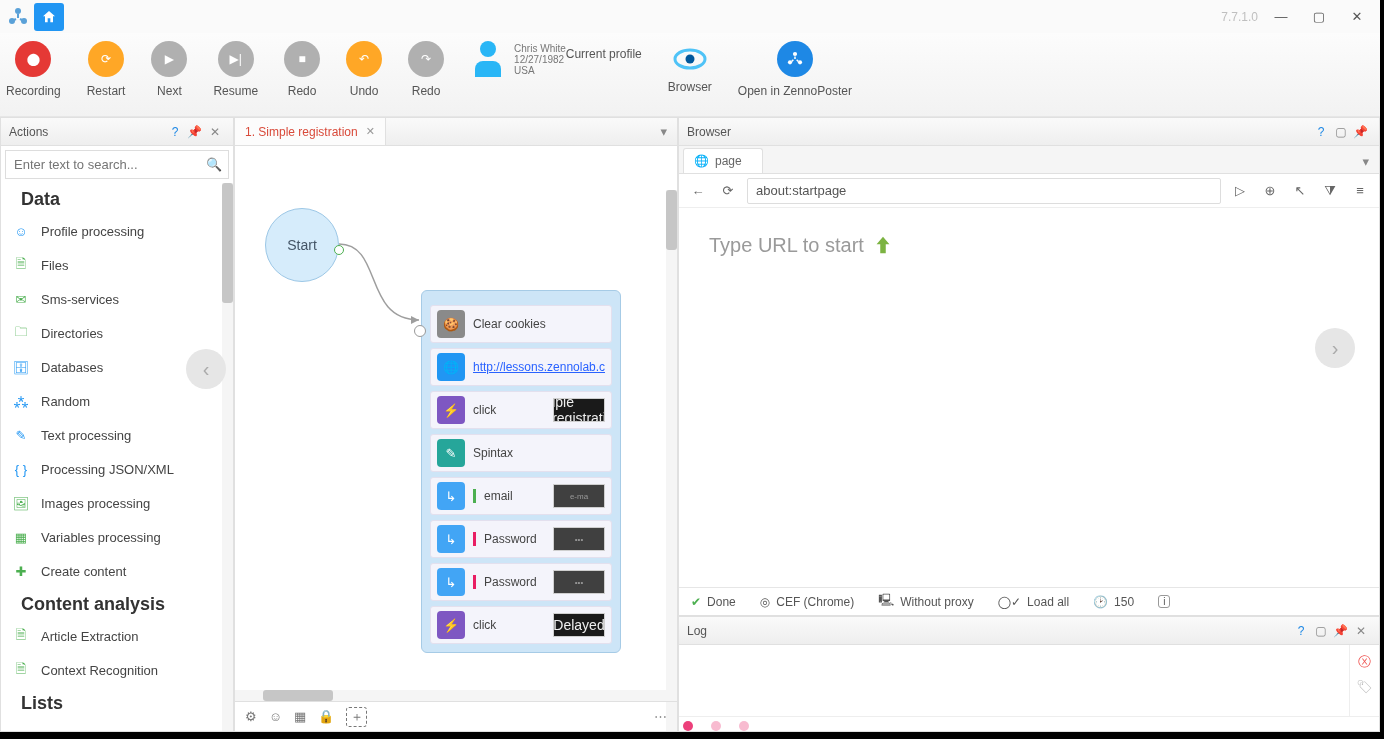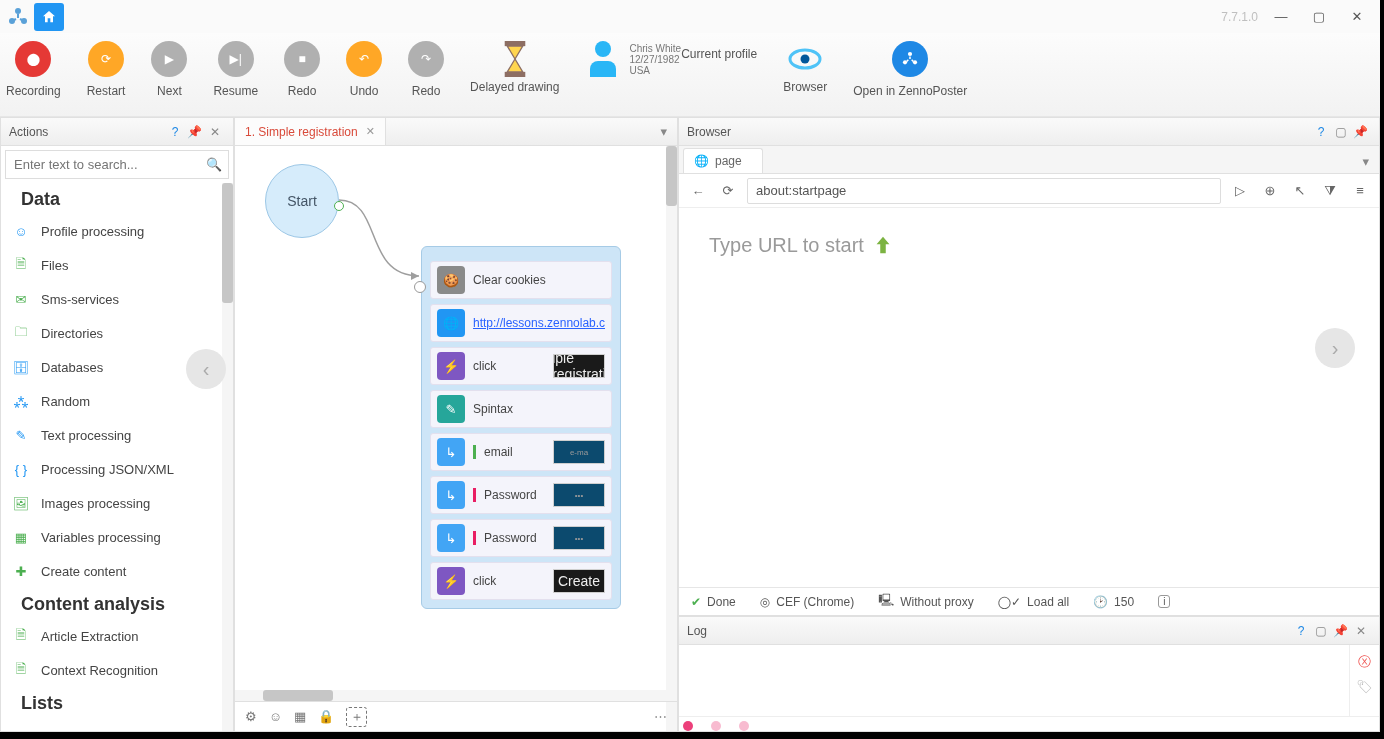--- a/index.html
+++ b/index.html
@@ -50,39 +50,39 @@
   .fake-thumb{position:absolute;right:0;top:0;width:11px;height:120px;background:#c6c6c6;border-radius:3px;}
   .nav-arrow{position:absolute;width:40px;height:40px;border-radius:50%;background:#e6e6e6;color:#aaa;display:flex;align-items:center;justify-content:center;cursor:pointer;font-size:20px;}
 
   
   .canvas-panel{flex:1; min-width:400px; position:relative;}
   .tabs{height:28px;display:flex;align-items:stretch;background:linear-gradient(#fafafa,#eee);border-bottom:1px solid #e0e0e0;}
   .tab{display:flex;align-items:center;gap:8px;padding:0 10px;border-right:1px solid #e0e0e0;background:#fcfcfc;}
   .tab span.title{color:#d94a3a;font-size:12px;}
   .tab .close{color:#999;font-size:11px;cursor:pointer;}
   .tab-carret{flex:1;display:flex;justify-content:flex-end;align-items:center;color:#888;padding-right:10px;}
-  .canvas{flex:1;position:relative;background:#fff;overflow:hidden;}
+  .canvas{flex:1;position:relative;background:#fff;overflow:hidden;margin-top:44px;}
   .canvas-scroll-v{position:absolute;right:0;top:0;width:11px;height:100%;background:#f5f5f5;}
   .canvas-scroll-v .thumb{position:absolute;top:0;width:11px;height:60px;background:#c6c6c6;border-radius:3px;}
   .canvas-scroll-h{position:absolute;left:0;bottom:30px;width:100%;height:11px;background:#f5f5f5;}
   .canvas-scroll-h .thumb{position:absolute;left:28px;width:70px;height:11px;background:#c6c6c6;border-radius:3px;}
   .canvas-footer{position:absolute;bottom:0;left:0;right:0;height:30px;border-top:1px solid #e0e0e0;display:flex;align-items:center;gap:12px;padding:0 10px;color:#777;}
   .canvas-footer .right{margin-left:auto;}
 
   .start-node{position:absolute;left:30px;top:18px;width:74px;height:74px;border-radius:50%;background:#d6ecfb;border:1px solid #9cc7e6;display:flex;align-items:center;justify-content:center;color:#456;font-size:14px;}
   .start-port{position:absolute;right:-6px;top:36px;width:10px;height:10px;border-radius:50%;border:1px solid #4caf50;background:white;}
   .spline{position:absolute;left:88px;top:50px;pointer-events:none;}
   .block-stack{position:absolute;left:186px;top:100px;width:200px;background:#cde5f7;border-radius:6px;padding:14px 8px 8px 8px;border:1px solid #a6cbe6; display:flex; flex-direction:column; gap:5px;}
   .block-stack::before{content:"";position:absolute;left:-8px;top:34px;width:10px;height:10px;border-radius:50%;border:1px solid #999;background:white;}
   .node{display:flex;align-items:center;gap:8px;background:#f4f4fb;border:1px solid #e3e0ee;border-radius:3px;padding:4px 6px;min-height:36px;}
   .node .nicon{width:28px;height:28px;border-radius:4px;display:flex;align-items:center;justify-content:center;color:white;flex-shrink:0;}
   .c-grey{background:#8a8a8a;} .c-blue{background:#2196f3;} .c-purple{background:#7e57c2;} .c-green{background:#26a69a;} .c-lblue{background:#42a5f5;}
   .node .ntxt{font-size:12px;color:#444;flex:1;overflow:hidden;}
   .node a{color:#2962ff;text-decoration:underline;font-size:12px;line-height:1.2;}
-  .thumb-box{width:52px;height:24px;border:1px solid #cfcfcf;background:#0c4a6e;font-size:8px;display:flex;align-items:center;justify-content:center;color:#999;overflow:hidden;}
+  .thumb-box{width:52px;height:24px;border:1px solid #cfcfcf;background:#404040;font-size:8px;display:flex;align-items:center;justify-content:center;color:#999;overflow:hidden;}
   .thumb-dark{background:#1a1a1a;color:#eee;font-size:14px;}
   .bar-g{width:3px;height:14px;background:#4caf50;flex-shrink:0;}
   .bar-p{width:3px;height:14px;background:#e91e63;flex-shrink:0;}
 
   
   .browser-panel{width:702px; display:flex; flex-direction:column;}
   .bp-tabs{height:28px;background:#f5f5f5;display:flex;align-items:flex-end;border-bottom:1px solid #e0e0e0;}
   .bp-tab{background:#fff;border:1px solid #e0e0e0;border-bottom:none;padding:5px 20px 5px 10px;display:flex;align-items:center;gap:6px;font-size:12px;color:#666;border-radius:3px 3px 0 0;margin-left:4px;}
   .bp-nav{height:34px;display:flex;align-items:center;gap:8px;padding:0 8px;border-bottom:1px solid #eee;}
   .bp-nav .ic{width:22px;height:22px;display:flex;align-items:center;justify-content:center;color:#666;cursor:pointer;}
@@ -149,28 +149,20 @@
       <span class="tb-label">Redo</span>
     </div>
     <div class="tb-item">
       <div class="tb-icon tb-orange">↶</div>
       <span class="tb-label">Undo</span>
     </div>
     <div class="tb-item">
       <div class="tb-icon tb-grey">↷</div>
       <span class="tb-label">Redo</span>
     </div>
-    <div class="tb-hourglass">
-      <svg width="32" height="36" viewBox="0 0 24 28">
-          <rect x="4" y="0" width="16" height="4" fill="#8d6e63"></rect>
-          <rect x="4" y="24" width="16" height="4" fill="#8d6e63"></rect>
-          <path d="M6 4h12L12 14 6 4zM6 24h12L12 14 6 24z" fill="#ffd54f" stroke="#8d6e63"></path>
-        </svg>
-      <span class="tb-label">Delayed drawing</span>
-    </div>
     <div class="tb-profile">
       <div class="tb-profile-wrap">
         <div class="person"></div>
         <div class="tb-profile-meta">
           <div>Chris White</div>
           <div>12/27/1982</div>
           <div>USA</div>
         </div>
       </div>
       <span class="tb-label">Current profile</span>
@@ -323,21 +315,21 @@
             </div>
             <div class="node">
               <div class="nicon c-lblue">↳</div>
               <div class="bar-p"></div>
               <div class="ntxt">Password</div>
               <div class="thumb-box">•••</div>
             </div>
             <div class="node">
               <div class="nicon c-purple">⚡</div>
               <div class="ntxt">click</div>
-              <div class="thumb-box thumb-dark">Create</div>
+              <div class="thumb-box thumb-dark">Delayed</div>
             </div>
           </div>
 
         <div class="canvas-scroll-v">
             <div class="thumb"></div>
           </div>
         <div class="canvas-scroll-h">
             <div class="thumb"></div>
           </div>
         <div class="canvas-footer">

